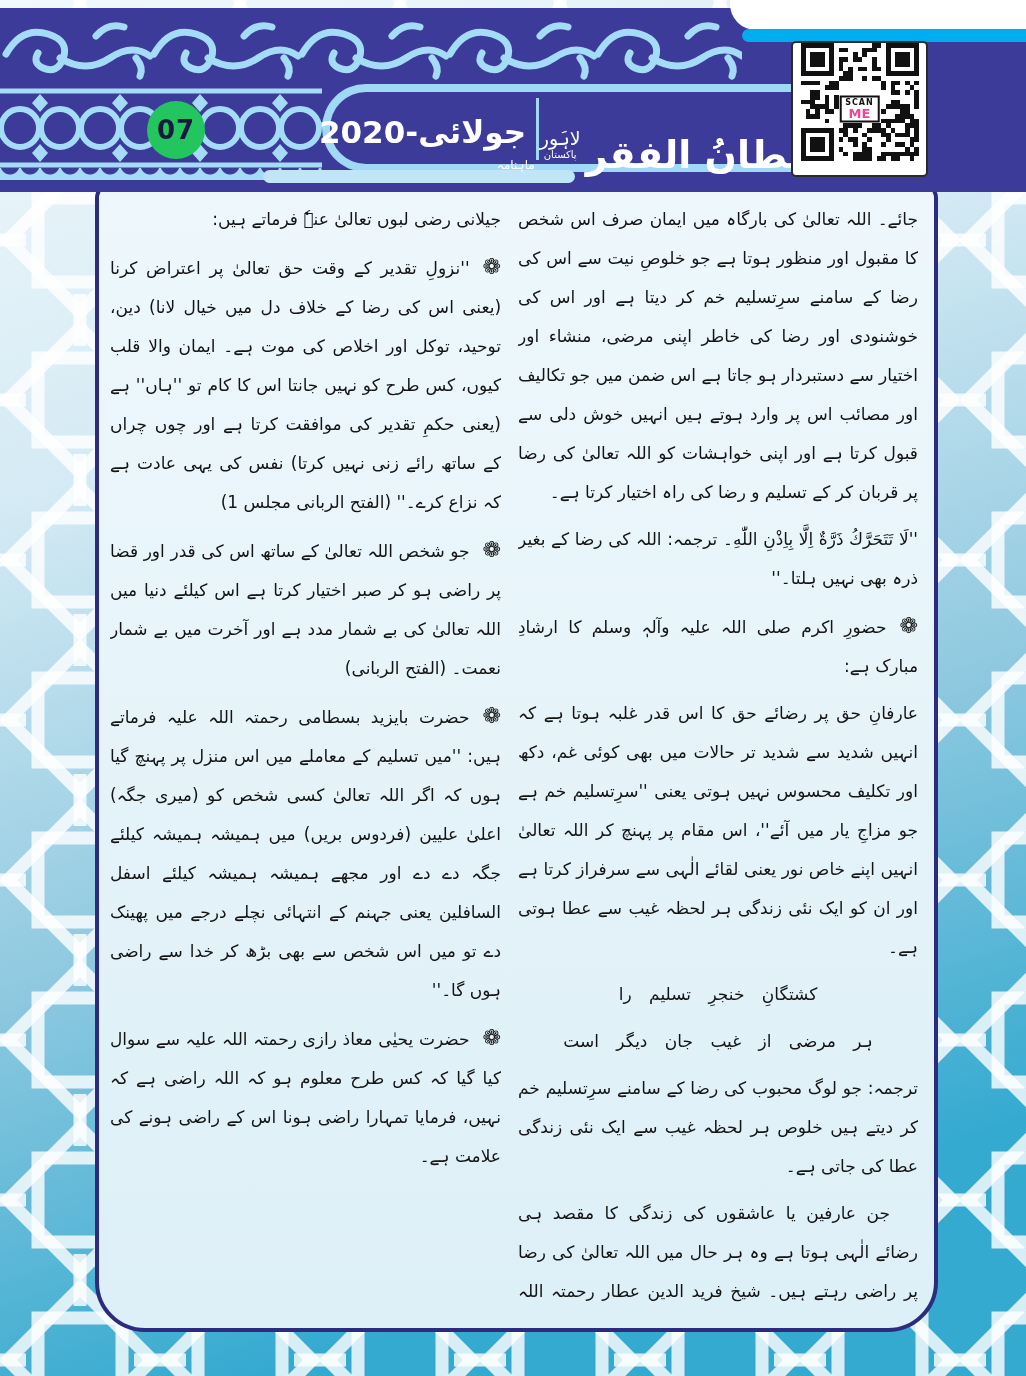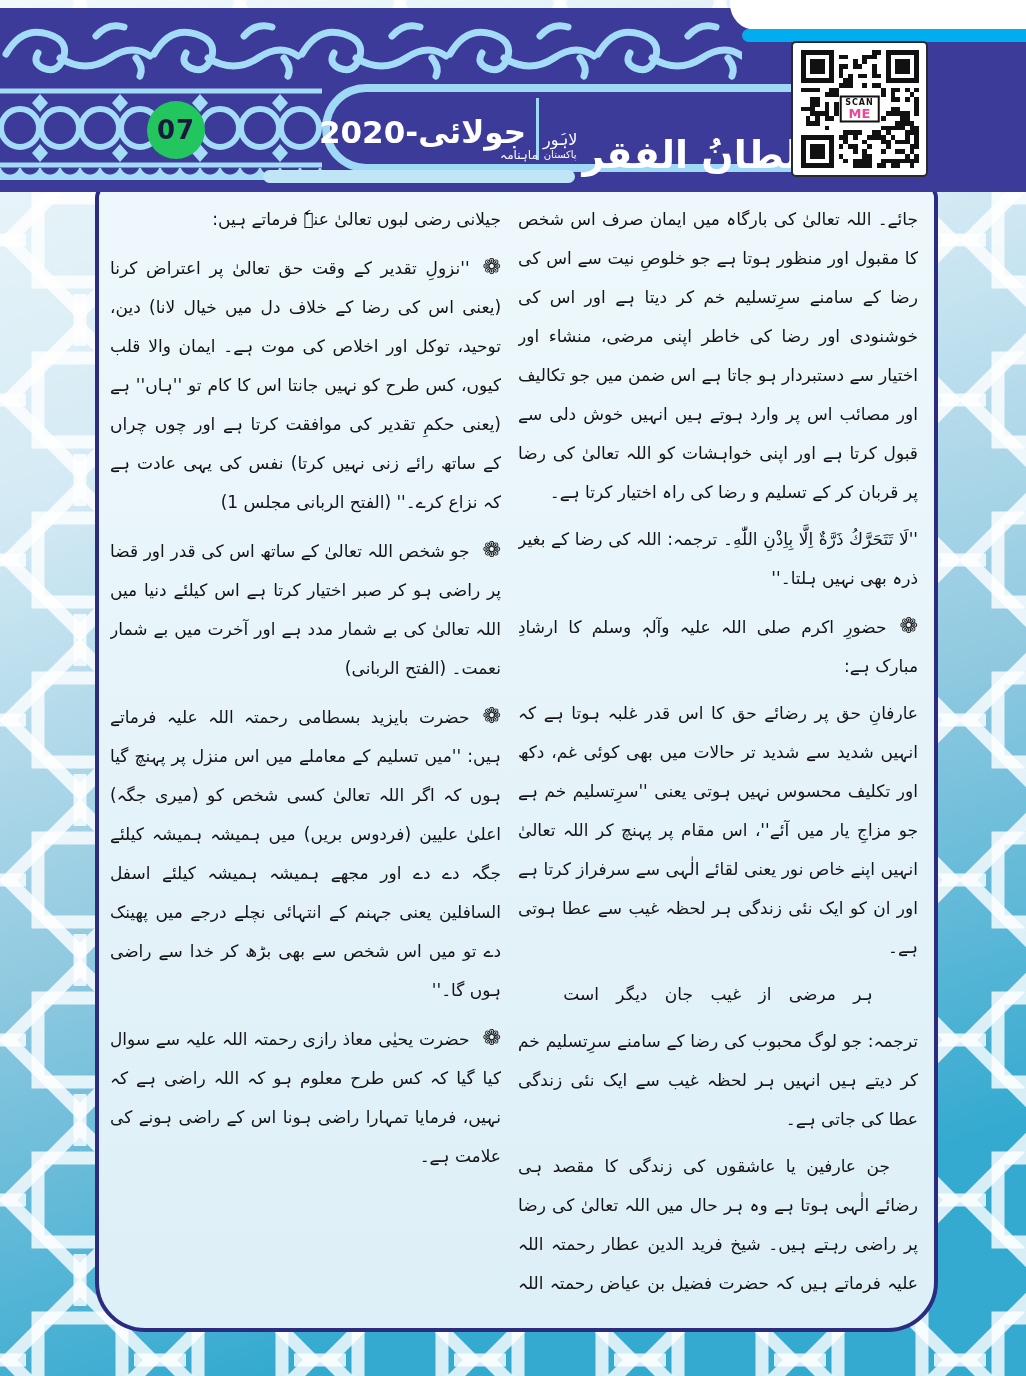--- a/index.html
+++ b/index.html
@@ -35,30 +35,30 @@
   .divider{position:absolute;left:536px;top:90px;width:3px;height:62px;background:#9FD9F6;}
   .date{
     position:absolute;left:328px;top:96px;width:198px;height:56px;
     color:#ffffff;font-size:31px;font-weight:bold;text-align:right;direction:rtl;line-height:56px;
   }
   .masthead{
     position:absolute;left:546px;top:84px;width:246px;height:90px;
     display:flex;flex-direction:row;align-items:flex-end;justify-content:center;gap:5px;
     direction:ltr;color:#ffffff;
   }
-  .m-monthly{font-size:12px;padding-bottom:20px;white-space:nowrap;}
+  .m-monthly{font-size:12px;padding-bottom:10px;white-space:nowrap;}
   .m-citystack{display:flex;flex-direction:column;align-items:center;padding-bottom:22px;line-height:1.1;}
-  .m-city{font-size:16px;}
+  .m-city{font-size:19px;}
   .m-country{font-size:10px;}
   .m-title{font-size:38px;font-weight:bold;line-height:1.4;white-space:nowrap;}
   
   .qrcard{
     position:absolute;left:791px;top:33px;width:137px;height:136px;background:#ffffff;
     border:2px solid #2a2a2a;border-radius:5px;box-sizing:border-box;z-index:3;
-    display:flex;align-items:center;justify-content:center;
+    display:flex;align-items:flex-start;justify-content:center;
   }
   .qrcard svg{width:118px;height:118px;}
   .qrlabel{
     position:absolute;left:50%;top:50%;transform:translate(-50%,-50%);
     background:#ffffff;border:2px solid #111;padding:1px 4px;text-align:center;line-height:1;
   }
   .qrlabel .s1{font-size:8px;font-weight:bold;letter-spacing:1px;color:#111;display:block;}
   .qrlabel .s2{font-size:13px;font-weight:bold;color:#ec4899;display:block;}
   
   .panel{
@@ -356,22 +356,23 @@
     </div>
   </div>
 </div>
 
 <div class="panel">
   <div class="col first">
       <p class="para">جائے۔ اللہ تعالیٰ کی بارگاہ میں ایمان صرف اس شخص کا مقبول اور منظور ہوتا ہے جو خلوصِ نیت سے اس کی رضا کے سامنے سرِتسلیم خم کر دیتا ہے اور اس کی خوشنودی اور رضا کی خاطر اپنی مرضی، منشاء اور اختیار سے دستبردار ہو جاتا ہے اس ضمن میں جو تکالیف اور مصائب اس پر وارد ہوتے ہیں انہیں خوش دلی سے قبول کرتا ہے اور اپنی خواہشات کو اللہ تعالیٰ کی رضا پر قربان کر کے تسلیم و رضا کی راہ اختیار کرتا ہے۔</p>
       <p class="para">''لَا تَتَحَرَّكُ ذَرَّةٌ اِلَّا بِاِذْنِ اللّٰهِ۔ ترجمہ: اللہ کی رضا کے بغیر ذرہ بھی نہیں ہلتا۔''</p>
       <p class="para"><span class="marker">❁</span>حضورِ اکرم صلی اللہ علیہ وآلہٖ وسلم کا ارشادِ مبارک ہے:</p>
       <p class="para">عارفانِ حق پر رضائے حق کا اس قدر غلبہ ہوتا ہے کہ انہیں شدید سے شدید تر حالات میں بھی کوئی غم، دکھ اور تکلیف محسوس نہیں ہوتی یعنی ''سرِتسلیم خم ہے جو مزاجِ یار میں آئے''، اس مقام پر پہنچ کر اللہ تعالیٰ انہیں اپنے خاص نور یعنی لقائے الٰہی سے سرفراز کرتا ہے اور ان کو ایک نئی زندگی ہر لحظہ غیب سے عطا ہوتی ہے۔</p>
+      <p class="para center">کشتگانِ خنجرِ تسلیم را</p>
       <p class="para center">ہر مرضی از غیب جان دیگر است</p>
-      <p class="para">ترجمہ: جو لوگ محبوب کی رضا کے سامنے سرِتسلیم خم کر دیتے ہیں انہیں ہر لحظہ غیب سے ایک نئی زندگی عطا کی جاتی ہے۔</p>
+      <p class="para">ترجمہ: جو لوگ محبوب کی رضا کے سامنے سرِتسلیم خم کر دیتے ہیں خلوص ہر لحظہ غیب سے ایک نئی زندگی عطا کی جاتی ہے۔</p>
       <p class="para ind">جن عارفین یا عاشقوں کی زندگی کا مقصد ہی رضائے الٰہی ہوتا ہے وہ ہر حال میں اللہ تعالیٰ کی رضا پر راضی رہتے ہیں۔ شیخ فرید الدین عطار رحمتہ اللہ علیہ فرماتے ہیں کہ حضرت فضیل بن عیاض رحمتہ اللہ علیہ کے لبوں پر تیس سال تک تبسم نہ آیا لیکن جب ان کا بیٹا فوت ہو گیا تو لوگوں نے خلافِ معمول ان کو متبسم دیکھا۔ پوچھا کہ اے شیخ! یہ تبسم کرنے کا کون سا موقع ہے؟ فرمایا! مجھے یقین ہے کہ حق تعالیٰ میرے فرزند کی موت میں راضی تھا اس لئے میں نے بھی رضائے الٰہی کی خاطر تبسم کیا، جو اس کی خوشی وہی میری خوشی۔</p>
     </div>
   <div class="col second">
       <p class="para">جیلانی رضی لبوں تعالیٰ عنہٗ فرماتے ہیں:</p>
       <p class="para"><span class="marker">❁</span>''نزولِ تقدیر کے وقت حق تعالیٰ پر اعتراض کرنا (یعنی اس کی رضا کے خلاف دل میں خیال لانا) دین، توحید، توکل اور اخلاص کی موت ہے۔ ایمان والا قلب کیوں، کس طرح کو نہیں جانتا اس کا کام تو ''ہاں'' ہے (یعنی حکمِ تقدیر کی موافقت کرتا ہے اور چوں چراں کے ساتھ رائے زنی نہیں کرتا) نفس کی یہی عادت ہے کہ نزاع کرے۔'' (الفتح الربانی مجلس 1)</p>
       <p class="para"><span class="marker">❁</span>جو شخص اللہ تعالیٰ کے ساتھ اس کی قدر اور قضا پر راضی ہو کر صبر اختیار کرتا ہے اس کیلئے دنیا میں اللہ تعالیٰ کی بے شمار مدد ہے اور آخرت میں بے شمار نعمت۔ (الفتح الربانی)</p>
       <p class="para"><span class="marker">❁</span>حضرت بایزید بسطامی رحمتہ اللہ علیہ فرماتے ہیں: ''میں تسلیم کے معاملے میں اس منزل پر پہنچ گیا ہوں کہ اگر اللہ تعالیٰ کسی شخص کو (میری جگہ) اعلیٰ علیین (فردوس بریں) میں ہمیشہ ہمیشہ کیلئے جگہ دے دے اور مجھے ہمیشہ ہمیشہ کیلئے اسفل السافلین یعنی جہنم کے انتہائی نچلے درجے میں پھینک دے تو میں اس شخص سے بھی بڑھ کر خدا سے راضی ہوں گا۔''</p>
       <p class="para"><span class="marker">❁</span>حضرت یحیٰی معاذ رازی رحمتہ اللہ علیہ سے سوال کیا گیا کہ کس طرح معلوم ہو کہ اللہ راضی ہے کہ نہیں، فرمایا تمہارا راضی ہونا اس کے راضی ہونے کی علامت ہے۔</p>
     </div>
 </div>

